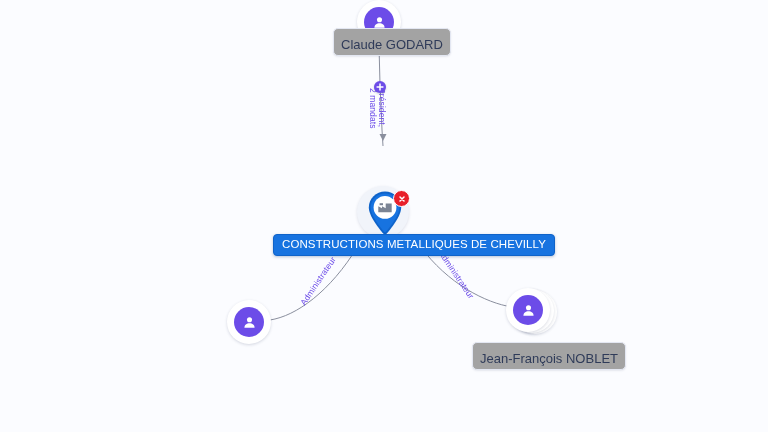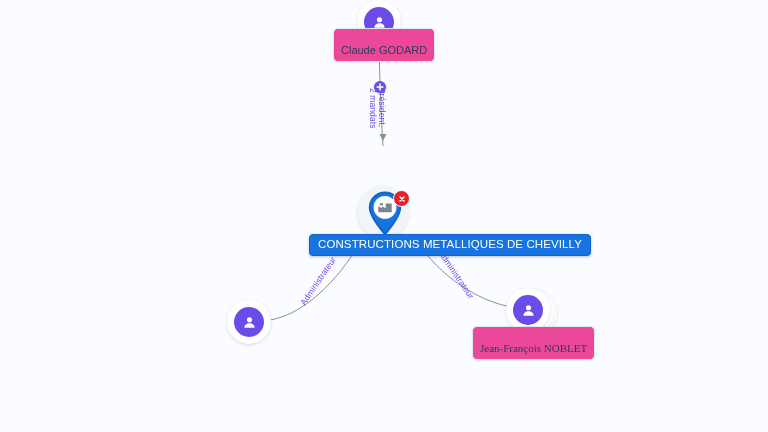--- a/index.html
+++ b/index.html
@@ -36,40 +36,39 @@
     position:relative;
     width:30px;height:30px;border-radius:50%;
     background:#6c4ce8;
     display:flex;align-items:center;justify-content:center;
   }
   .person .disc svg{display:block;}
 
   
   .chip{
     position:absolute;
-    background:#ec4899;
+    background:#a3a3a3;
     border:1px solid #e3e7f2;
     border-radius:5px;
     color:#2f3b59;
-    font-size:11px;
+    font-size:13px;
     line-height:13px;
-    padding:15px 7px 4px;
+    padding:9px 7px 4px;
     white-space:nowrap;
     box-shadow:0 1px 2px rgba(40,50,90,.10);
   }
   .chip-company{
     background:#1773e0;
     border:1px solid #0f63c9;
     color:#ffffff;
     font-size:11.5px;
     letter-spacing:.1px;
     border-radius:4px;
     padding:3px 8px 4px;
     box-shadow:0 1px 3px rgba(20,60,120,.30);
-    margin-left:36px;
   }
 
   
   .company{
     position:absolute;
     width:58px;height:62px;
   }
   .company .halo{
     position:absolute;left:0;top:0;
     width:52px;height:52px;border-radius:50%;
@@ -190,15 +189,15 @@
     <div class="stack1"></div>
     <div class="stack2"></div>
     <div class="ring"></div>
     <div class="disc">
       <svg width="17" height="17" viewBox="0 0 24 24" aria-hidden="true">
         <circle cx="12" cy="8.2" r="3.6" fill="#ffffff"></circle>
         <path d="M4.8 19.4c0-3.9 3.2-6.2 7.2-6.2s7.2 2.3 7.2 6.2z" fill="#ffffff"></path>
       </svg>
     </div>
   </div>
-  <div class="chip" style="left:472px;top:326px;font-family:Liberation Serif, serif;">Jean-François NOBLET</div>
+  <div class="chip" style="left:472px;top:342px;">Jean-François NOBLET</div>
 
 </div>
 
 </body></html>

